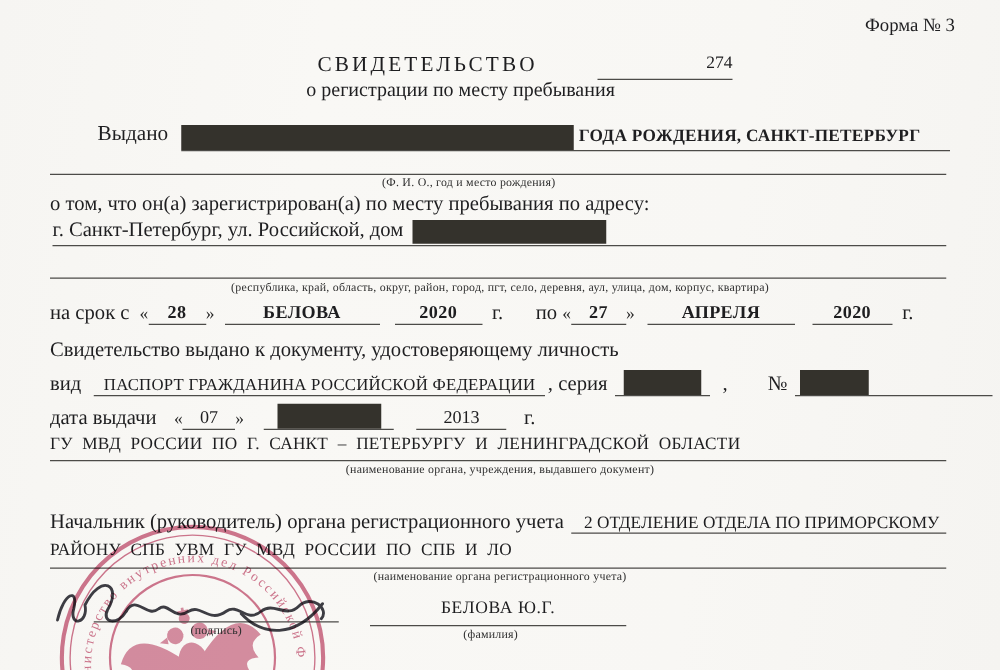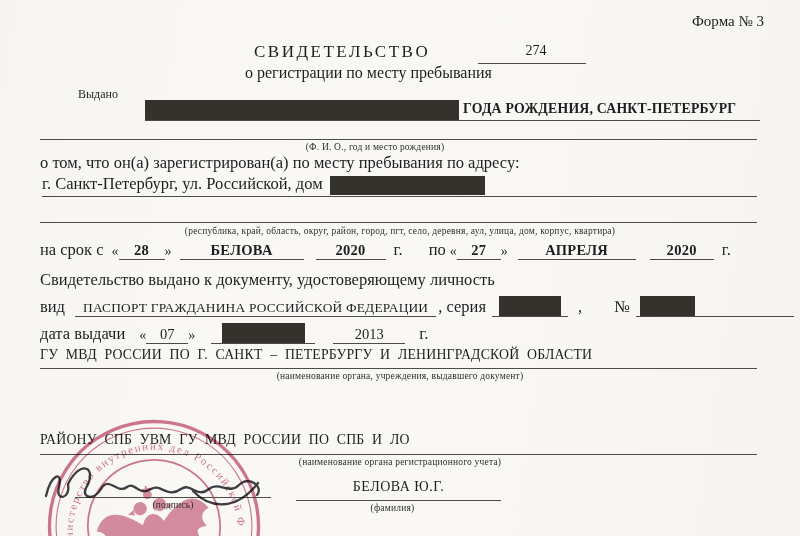--- a/index.html
+++ b/index.html
@@ -29,24 +29,24 @@
   .sig-wrap{mix-blend-mode:multiply;}
 </style>
 </head>
 <body>
 
 <div class="page">
 
   <div class="abs" style="top:13px;right:36px;font-size:15px;">Форма № 3</div>
 
   <div class="abs" style="left:254px;top:42px;font-size:17px;letter-spacing:2.5px;">СВИДЕТЕЛЬСТВО</div>
-  <div class="abs cell" style="left:478px;top:43px;width:100px;height:20px;text-align:center;padding-left:8px;font-size:14px;">274</div>
+  <div class="abs cell" style="left:478px;top:43px;width:100px;height:20px;text-align:right;padding-left:8px;font-size:14px;">274</div>
   <div class="abs" style="left:245px;top:64px;font-size:16px;">о регистрации по месту пребывания</div>
 
-  <div class="abs" style="left:78px;top:87px;font-size:12px;">Выдано</div>
+  <div class="abs" style="left:78px;top:97px;font-size:17px;">Выдано</div>
   <div class="abs redact" style="left:145px;top:100px;width:314px;height:20px;"></div>
   <div class="abs" style="left:463px;top:101px;font-size:13.8px;font-weight:bold;letter-spacing:0.2px;">ГОДА РОЖДЕНИЯ, САНКТ-ПЕТЕРБУРГ</div>
   <div class="abs rule" style="left:145px;top:120px;width:615px;"></div>
 
   <div class="abs rule" style="left:40px;top:139px;width:717px;"></div>
   <div class="abs cap" style="left:40px;top:142px;width:670px;">(Ф. И. О., год и место рождения)</div>
 
   <div class="abs body-text" style="left:40px;top:153px;">о том, что он(а) зарегистрирован(а) по месту пребывания по адресу:</div>
 
   <div class="abs body-text" style="left:42px;top:174px;">г. Санкт-Петербург, ул. Российской, дом</div>
@@ -98,20 +98,24 @@
       <span class="redact" style="width:83px;height:20px;display:block;"></span>
     </span>
     <span class="cell regval" style="width:72px;margin-left:18px;">2013</span>
     <span class="body-text" style="margin-left:14px;">г.</span>
   </div>
 
   <div class="abs smallcaps-line" style="left:40px;top:347px;">ГУ  МВД  РОССИИ  ПО  Г. САНКТ – ПЕТЕРБУРГУ  И  ЛЕНИНГРАДСКОЙ  ОБЛАСТИ</div>
   <div class="abs rule" style="left:40px;top:368px;width:717px;"></div>
   <div class="abs cap" style="left:40px;top:371px;width:720px;">(наименование органа, учреждения, выдавшего документ)</div>
 
+  <div class="abs flexrow" style="left:40px;top:403px;height:24px;width:717px;">
+    <span class="body-text" style="white-space:nowrap;">Начальник (руководитель) органа регистрационного учета</span>
+    <span class="cell" style="flex:1;font-size:13.8px;text-align:left;padding-left:10px;white-space:nowrap;margin-left:6px;">2 ОТДЕЛЕНИЕ ОТДЕЛА  ПО ПРИМОРСКОМУ</span>
+  </div>
   <div class="abs smallcaps-line" style="left:40px;top:432px;">РАЙОНУ СПБ УВМ  ГУ  МВД РОССИИ  ПО СПБ  И  ЛО</div>
   <div class="abs rule" style="left:40px;top:454px;width:717px;"></div>
   <div class="abs cap" style="left:40px;top:457px;width:720px;">(наименование органа регистрационного учета)</div>
 
   <svg class="abs stamp-wrap" style="left:44px;top:416px;" width="220" height="220" viewBox="0 0 200 200">
     <g fill="none" stroke="#c75a79">
       <circle cx="100" cy="100" r="95" stroke-width="3"></circle>
       <circle cx="100" cy="100" r="89" stroke-width="1"></circle>
       <circle cx="100" cy="100" r="60" stroke-width="1.6"></circle>
     </g>

